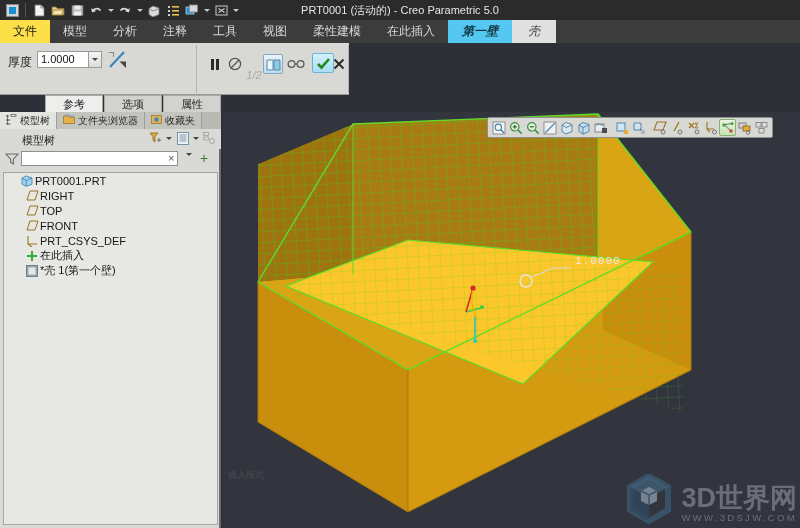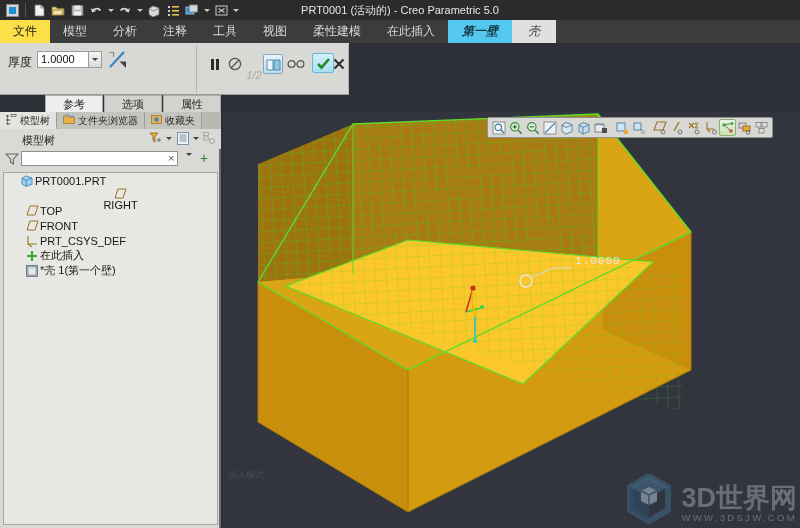--- a/index.html
+++ b/index.html
@@ -404,21 +404,21 @@
         <span class="texp"></span>
         <span class="tico">
           <svg width="12" height="12" viewBox="0 0 12 12">
               <path d="M1 3.2l4.2-2.3L11 3v6.2l-5.8 2.1L1 9.2z" fill="#9fd3ef" stroke="#3b7fa8" stroke-width="0.8"></path>
               <path d="M1 3.2l4.2 2.4L11 3M5.2 5.6v5.7" fill="none" stroke="#3b7fa8" stroke-width="0.8"></path>
             </svg>
         </span>
         <span>PRT0001.PRT</span>
       </div>
 
-      <div class="trow" style="padding-left:20px;flex-direction:column;">
+      <div class="trow" style="padding-left:20px;">
         <span class="tico">
           <svg width="13" height="11" viewBox="0 0 13 11">
               <path d="M4 1h8l-3 9H1z" fill="none" stroke="#9a7420" stroke-width="1"></path>
             </svg>
         </span>
         <span>RIGHT</span>
       </div>
 
       <div class="trow" style="padding-left:20px;">
         <span class="tico">

